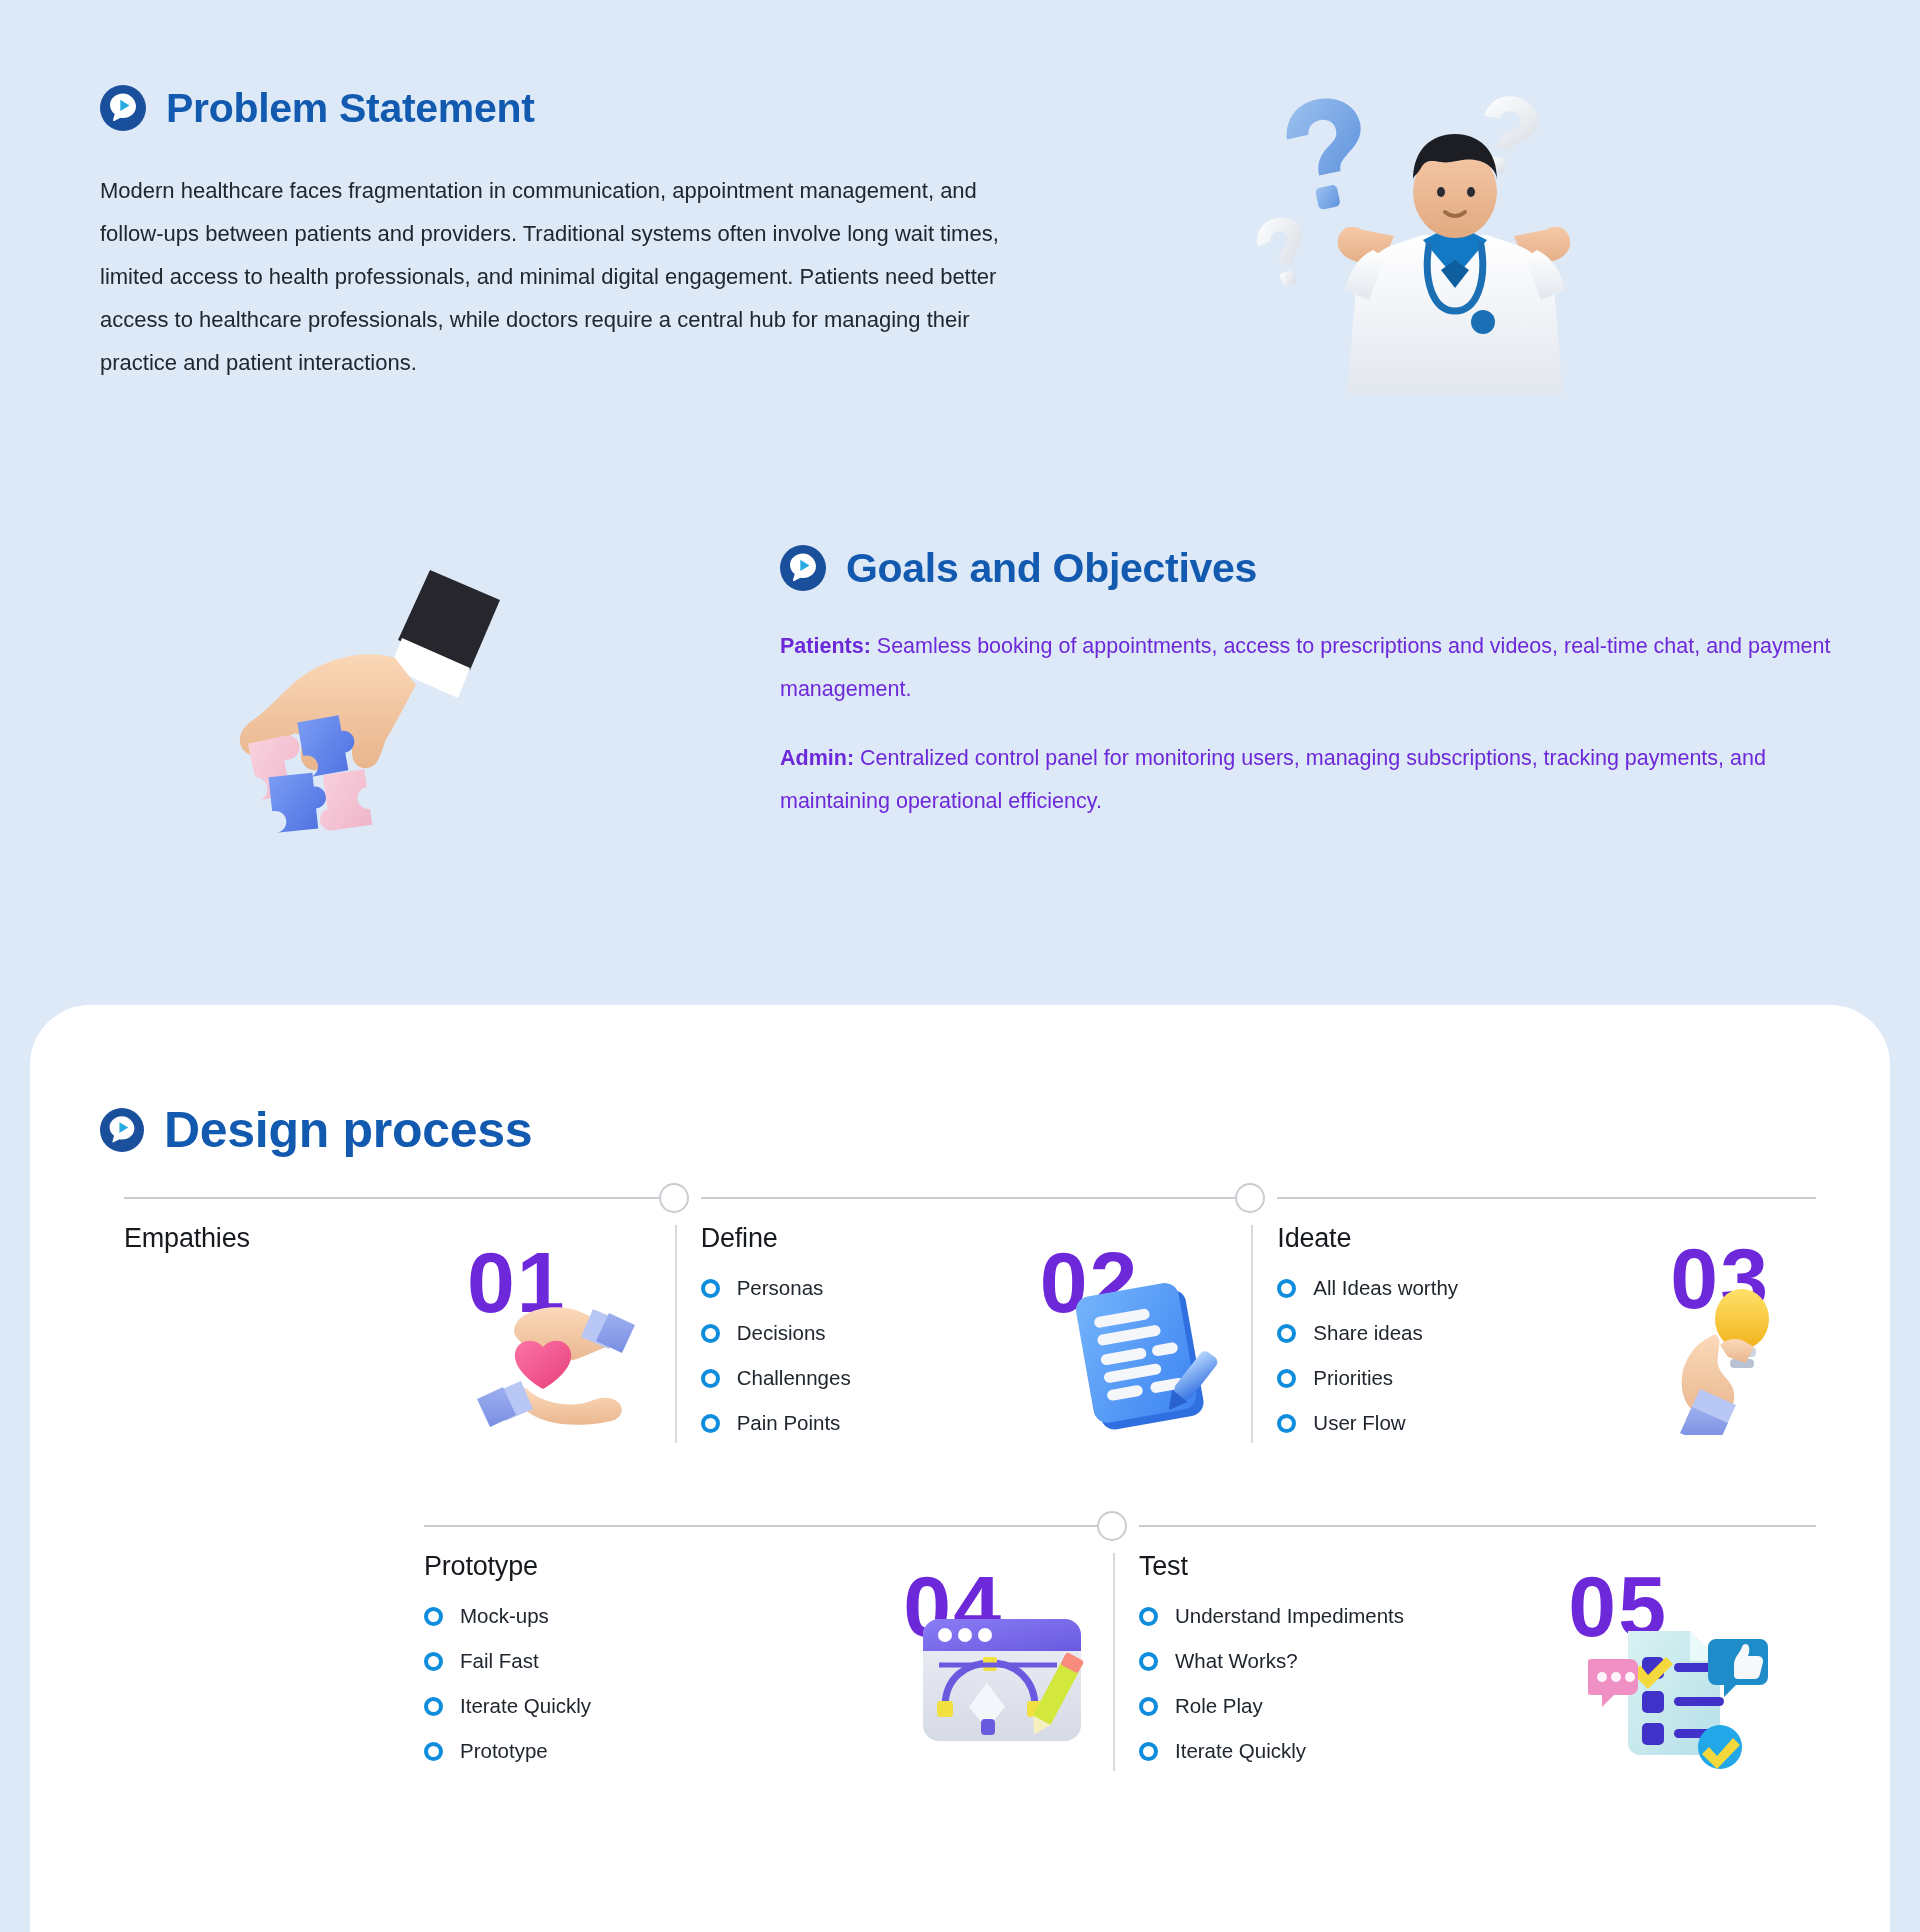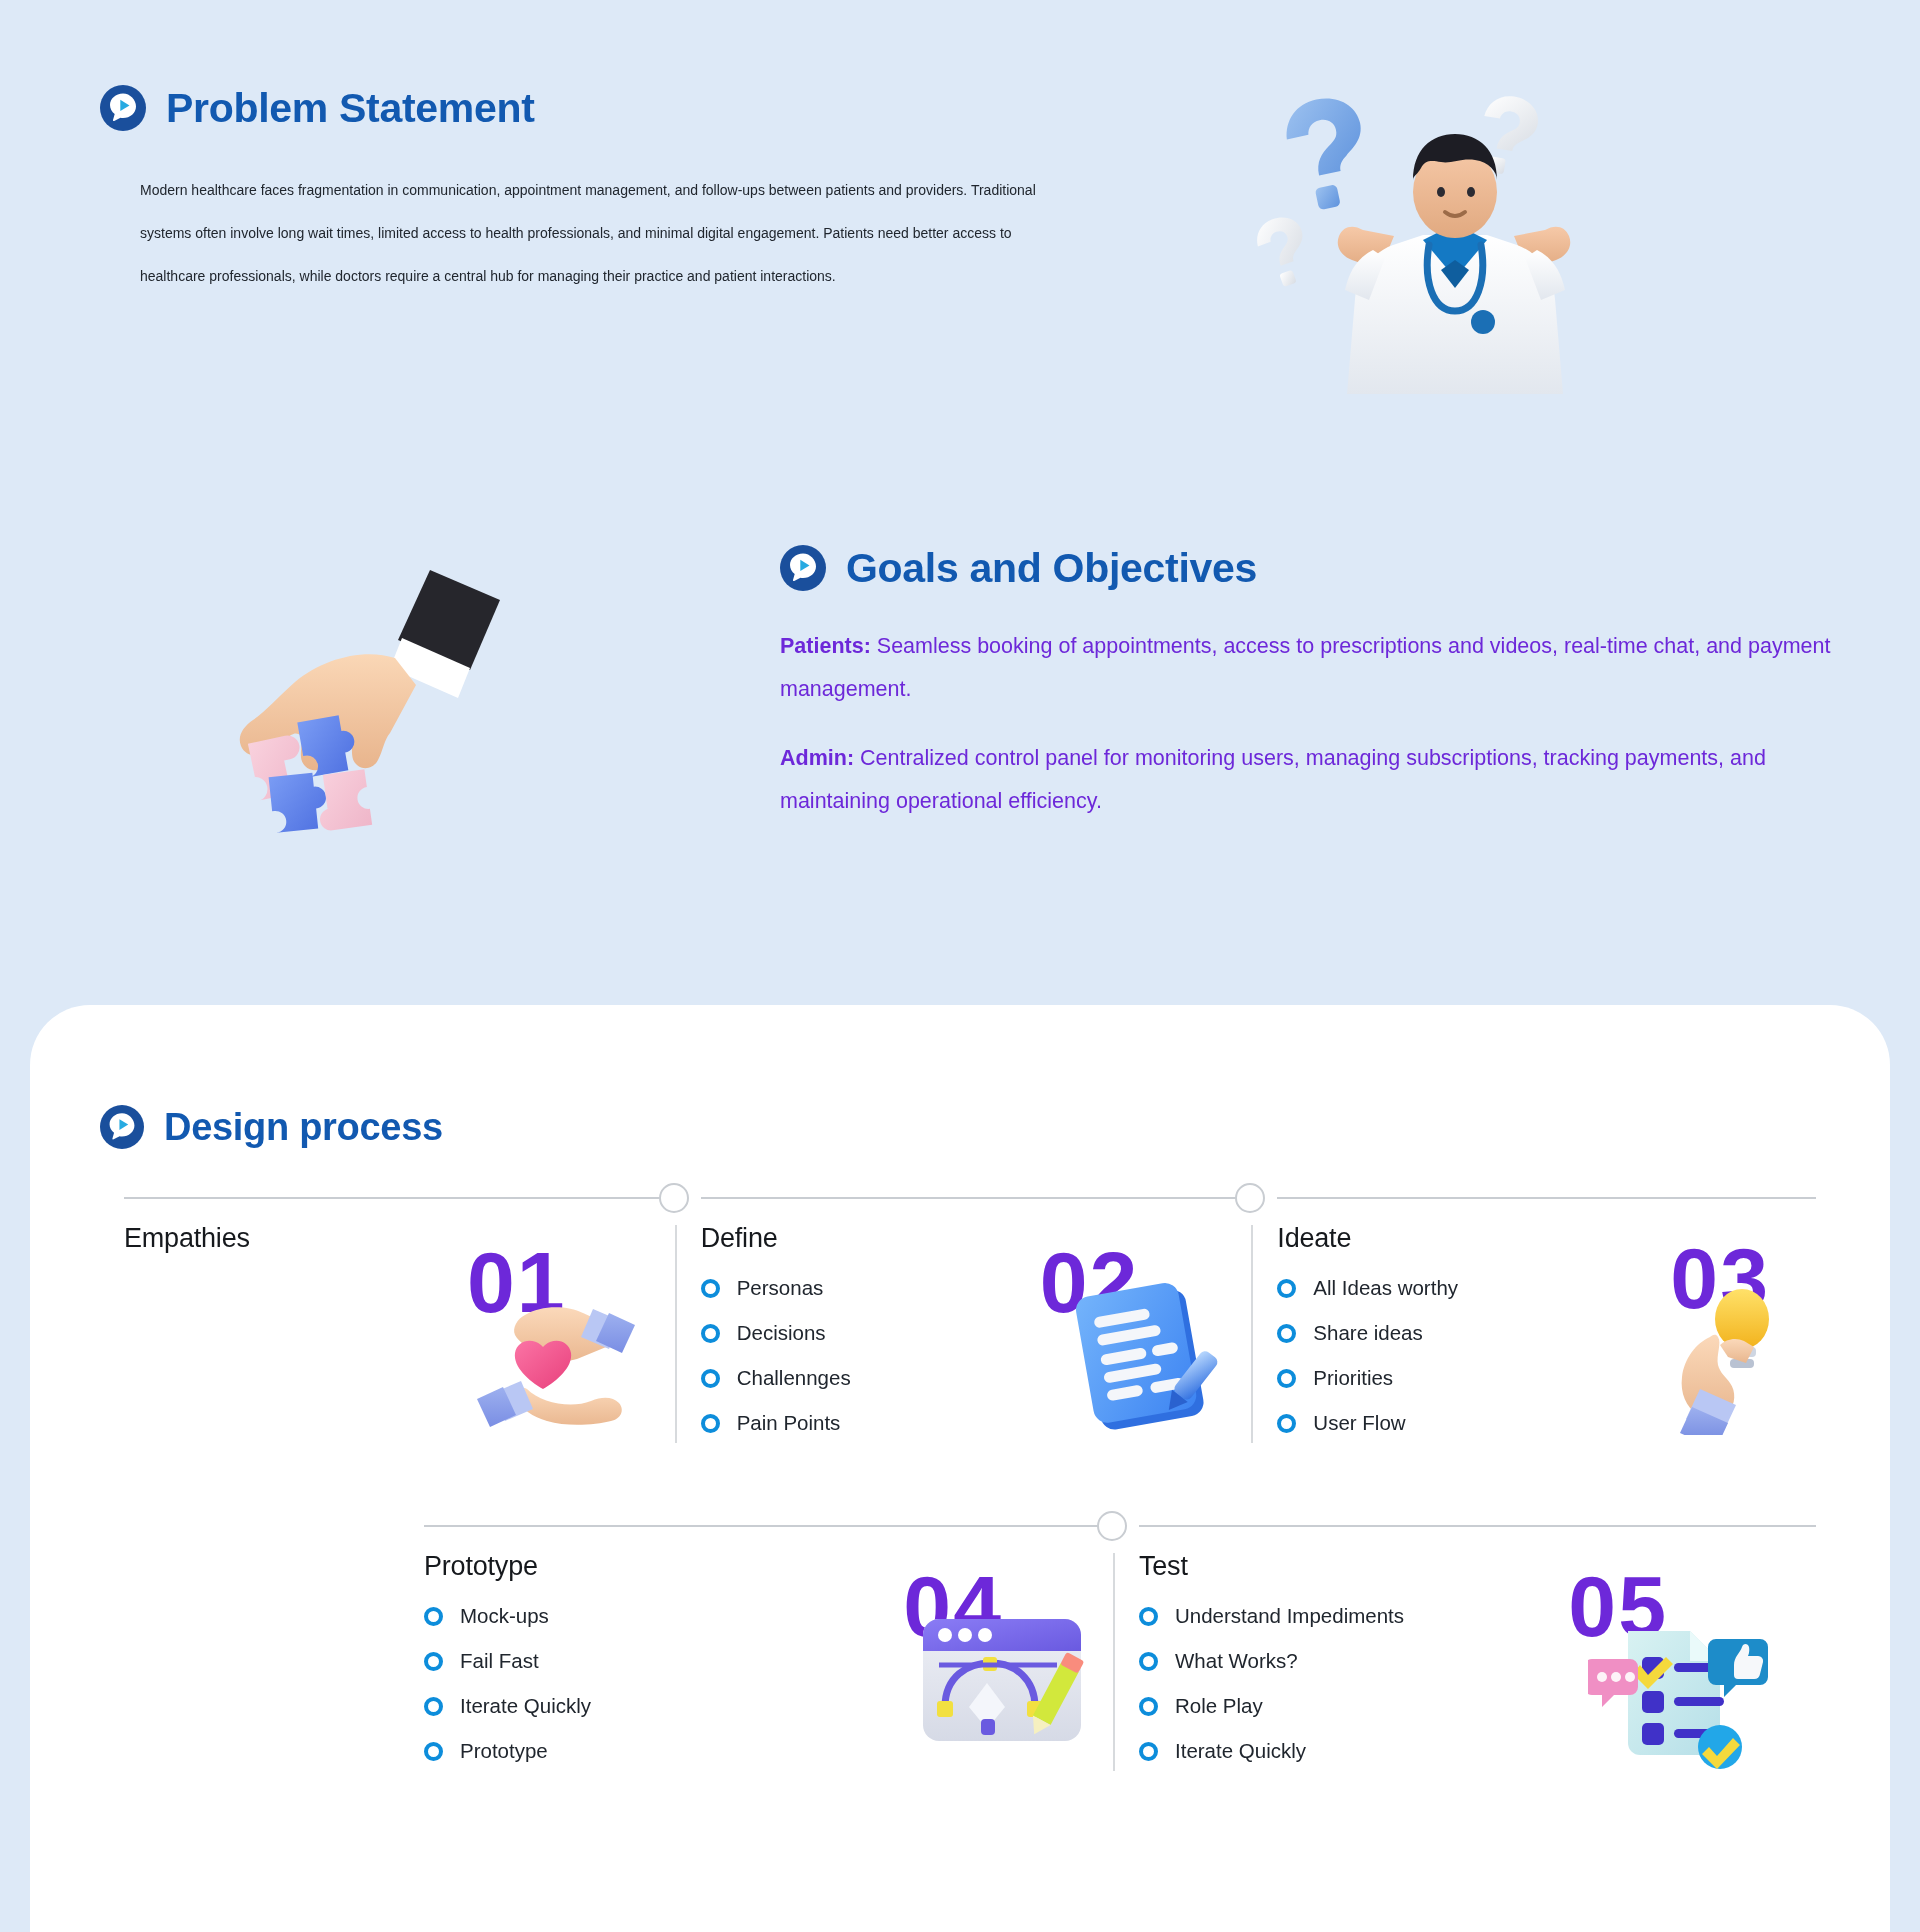--- a/index.html
+++ b/index.html
@@ -34,25 +34,24 @@
   }
 
   
   #problem-section {
     position: absolute;
     left: 100px; top: 85px;
     width: 960px;
   }
   #problem-section .body-text {
     margin-top: 38px;
-    font-size: 14px;
+    font-size: 22px;
     line-height: 43px;
     color: #20262e;
     max-width: 945px;
-    margin-left: 40px;
   }
 
   #doctor-illustration {
     position: absolute;
     left: 1245px; top: 80px;
     width: 420px; height: 370px;
   }
 
   
   #goals-section {
@@ -83,21 +82,21 @@
     width: 1860px;
     height: 930px;
     background: #ffffff;
     border-radius: 60px 60px 0 0;
   }
 
   #design-head {
     position: absolute;
     left: 70px; top: 100px;
   }
-  #design-head h2 { font-size: 38px; }
+  #design-head h2 { font-size: 50px; }
   #design-head .badge, #design-head .badge svg { width: 44px; height: 44px; flex-basis: 44px; }
 
   
   .proc-row {
     position: absolute;
     display: flex;
   }
   #proc-row-1 { left: 98px; top: 1197px; width: 1730px; }
   #proc-row-2 { left: 398px; top: 1525px; width: 1430px; }
 

